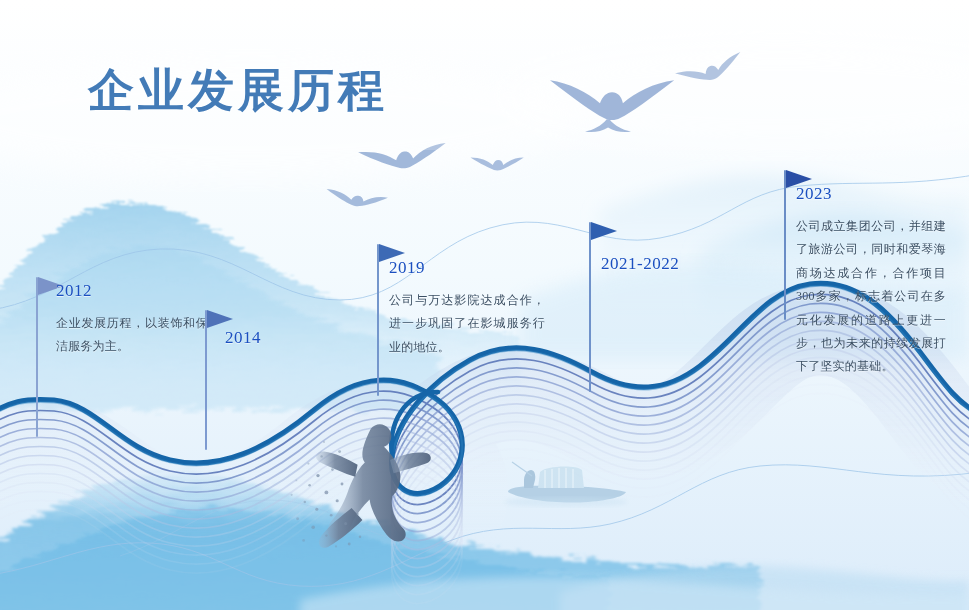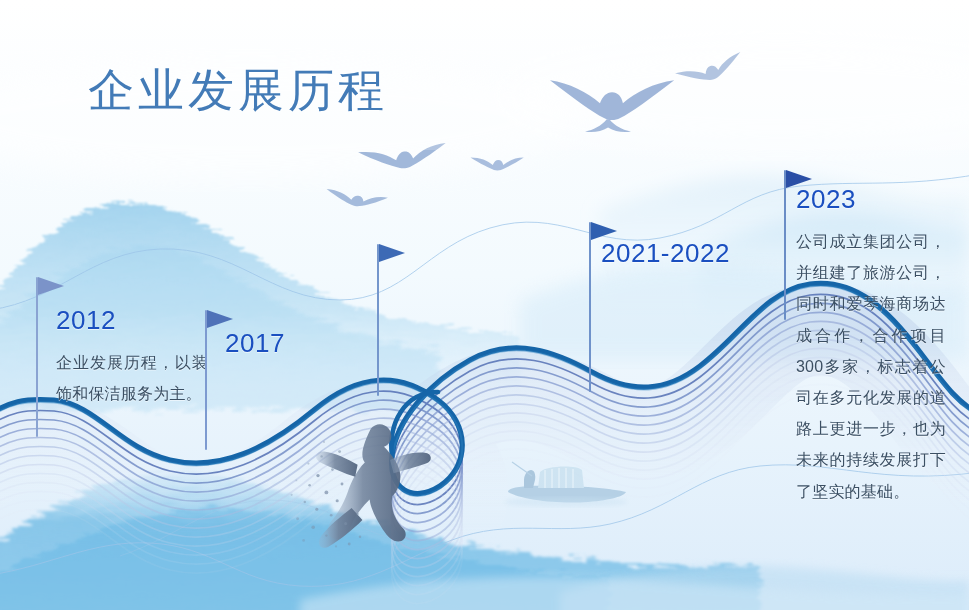--- a/index.html
+++ b/index.html
@@ -11,43 +11,43 @@
   #stage{position:relative;width:969px;height:610px;overflow:hidden;
     background:
       radial-gradient(120% 80% at 50% 0%, #ffffff 0%, #f4fbfe 38%, #e9f4fc 62%, #ddeefb 100%);
   }
   .layer{position:absolute;inset:0;pointer-events:none;}
   svg.layer{width:969px;height:610px;display:block;}
 
   
   #title{
     position:absolute;left:88px;top:60px;
-    font-size:46px;letter-spacing:4px;font-weight:400;
+    font-size:46px;letter-spacing:4px;font-weight:700;
     color:#1a5fa8;
     font-family:"DejaVu Sans","Liberation Sans",sans-serif;
     text-shadow:0 1px 0 rgba(255,255,255,.7);
     white-space:nowrap;
   }
 
   
   .milestone{position:absolute;}
   .flag{position:absolute;left:0;top:0;width:4px;}
   .pole{position:absolute;left:0;top:0;width:2px;border-radius:1px;}
   .pennant{position:absolute;left:2px;top:0;width:0;height:0;
     border-style:solid;border-width:9px 0 9px 26px;}
   .year{
-    font-size:26px;font-weight:400;letter-spacing:.5px;
+    font-size:17px;font-weight:400;letter-spacing:.5px;
     color:#1a4fc0;
-    font-family:Liberation Sans, sans-serif;
+    font-family:Liberation Serif, serif;
     margin:0 0 11px 0;white-space:nowrap;
     text-shadow:0 1px 0 rgba(255,255,255,.6);
   }
   .desc{
-    font-size:16px;line-height:1.95;color:#3b4f63;
-    font-family:Liberation Sans, sans-serif;
+    font-size:12px;line-height:1.95;color:#3b4f63;
+    font-family:Liberation Serif, serif;
     letter-spacing:.2px;text-align:justify;
     text-shadow:0 1px 0 rgba(255,255,255,.5);
   }
   .body-wrap{position:absolute;}
 </style>
 </head>
 <body>
 
 <div id="stage">
 
@@ -311,51 +311,53 @@
     </g>
   </svg>
 
   <div id="title">企业发展历程</div>
 
   <div class="milestone" style="left:36px;top:277px;">
     <div class="flag">
       <div class="pole" style="height:160px;background:#8aa3d2;"></div>
       <div class="pennant" style="border-color:transparent transparent transparent #7b93c9;"></div>
     </div>
-    <div class="body-wrap" style="left:20px;top:28px;width:152px;">
+    <div class="body-wrap" style="left:20px;top:4px;width:152px;">
       <div class="year">2012</div>
       <div class="desc">企业发展历程，以装饰和保洁服务为主。</div>
     </div>
   </div>
 
   <div class="milestone" style="left:205px;top:310px;">
     <div class="flag">
       <div class="pole" style="height:140px;background:#7d9ad0;"></div>
       <div class="pennant" style="border-color:transparent transparent transparent #4f72b8;"></div>
     </div>
     <div class="body-wrap" style="left:20px;top:18px;width:150px;">
-      <div class="year">2017</div>
+      <div class="year">2014</div>
     </div>
   </div>
 
   <div class="milestone" style="left:377px;top:244px;">
     <div class="flag">
       <div class="pole" style="height:152px;background:#7496cc;"></div>
       <div class="pennant" style="border-color:transparent transparent transparent #3d6ab5;"></div>
     </div>
     <div class="body-wrap" style="left:12px;top:14px;width:156px;">
+      <div class="year">2019</div>
+      <div class="desc">公司与万达影院达成合作，进一步巩固了在影城服务行业的地位。</div>
     </div>
   </div>
 
   <div class="milestone" style="left:589px;top:222px;">
     <div class="flag">
       <div class="pole" style="height:170px;background:#6f92ca;"></div>
       <div class="pennant" style="border-color:transparent transparent transparent #2f5fb0;"></div>
     </div>
-    <div class="body-wrap" style="left:12px;top:16px;width:146px;">
+    <div class="body-wrap" style="left:12px;top:32px;width:146px;">
       <div class="year">2021-2022</div>
     </div>
   </div>
 
   <div class="milestone" style="left:784px;top:170px;">
     <div class="flag">
       <div class="pole" style="height:150px;background:#6a8dc6;"></div>
       <div class="pennant" style="border-color:transparent transparent transparent #2a4fa6;"></div>
     </div>
     <div class="body-wrap" style="left:12px;top:14px;width:150px;">

